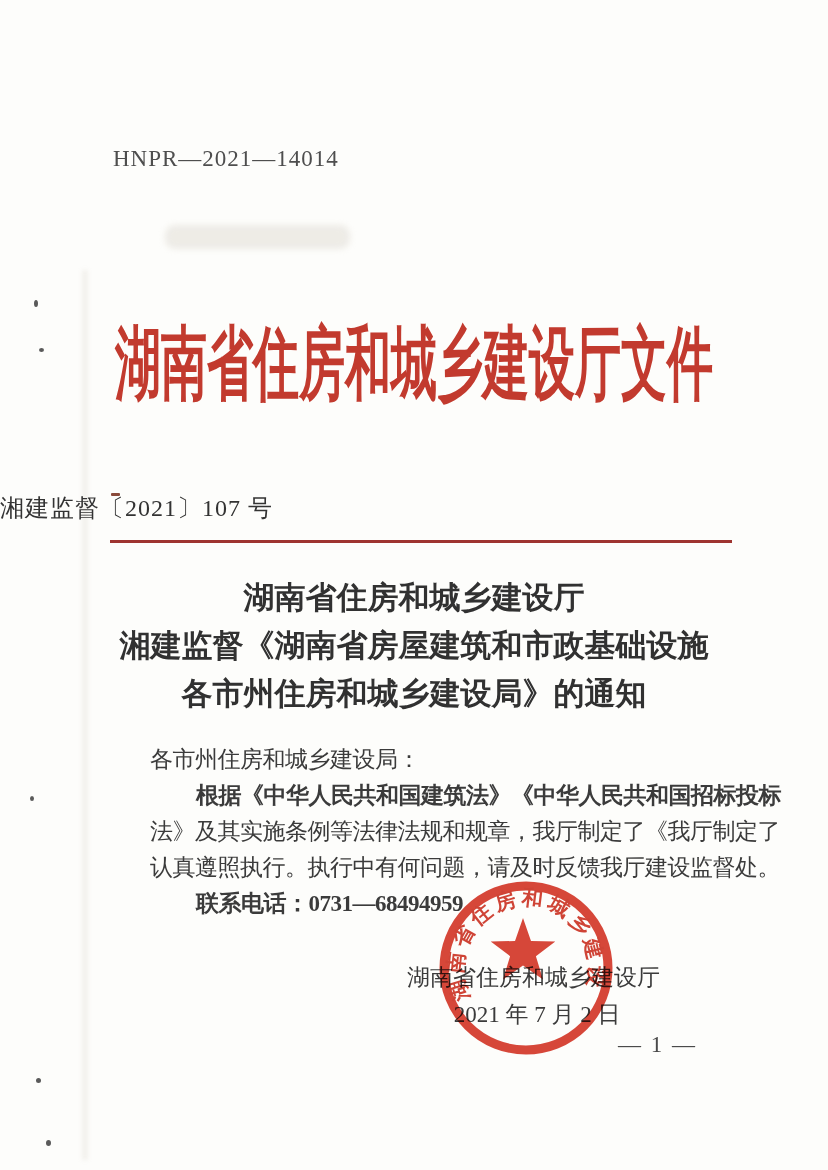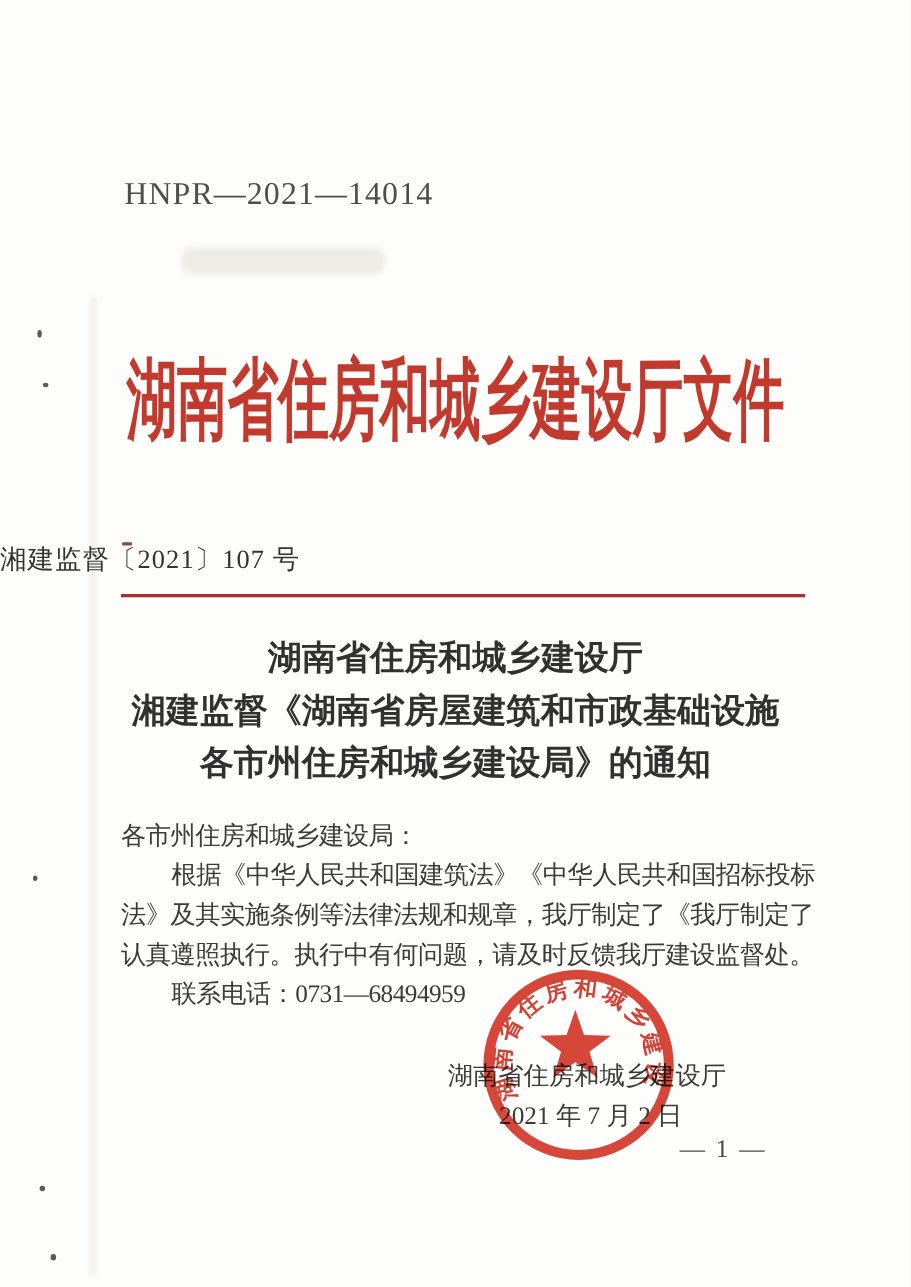--- a/index.html
+++ b/index.html
@@ -3,22 +3,22 @@
 <meta charset="utf-8">
 <style>
   html,body { margin:0; padding:0; background:#e8e8e8; }
   .page {
     position:relative; width:828px; height:1170px; margin:0 auto;
     background:#fdfdfb; overflow:hidden;
     font-family:"Liberation Serif", serif; color:#3c3c3c;
   }
   
   .ref-code {
-    position:absolute; left:113px; top:160px;
-    font-size:29px; color:#4e4e4e; letter-spacing:1px; white-space:nowrap;text-align:right;
+    position:absolute; left:113px; top:146px;
+    font-size:23px; color:#4e4e4e; letter-spacing:1px; white-space:nowrap;text-align:right;
   }
   
   .letterhead {
     position:absolute; left:0; right:0; top:310px; text-align:center;
     font-size:46px; font-weight:700; color:#c23a2e;
     transform:scaleY(1.75); transform-origin:50% 0;
     white-space:nowrap; letter-spacing:0;
   }
   
   .doc-number {
@@ -34,22 +34,22 @@
   .subject {
     position:absolute; left:0; right:0; top:574px; text-align:center;
     font-weight:700; font-size:31px; line-height:48px; color:#313131;
   }
   .subject div { white-space:nowrap; }
   
   .body-block {
     position:absolute; left:110px; top:742px; width:645px;
     font-size:23px; line-height:36px; color:#3b3b3b;
   }
-  .body-line { white-space:nowrap; letter-spacing:-0.5px; }
-  .indent { text-indent:2em; }
+  .body-line { white-space:nowrap; letter-spacing:-0.5px;margin-left:40px; }
+  .indent { text-indent:2em;font-weight:bold; }
   
   .signature {
     position:absolute; left:407px; top:962px; width:250px; text-align:center;
     font-size:23px; color:#3b3b3b; white-space:nowrap;
   }
   .date-line {
     position:absolute; left:437px; top:999px; width:200px; text-align:center;
     font-size:23px; color:#3b3b3b; white-space:nowrap;
   }
   

